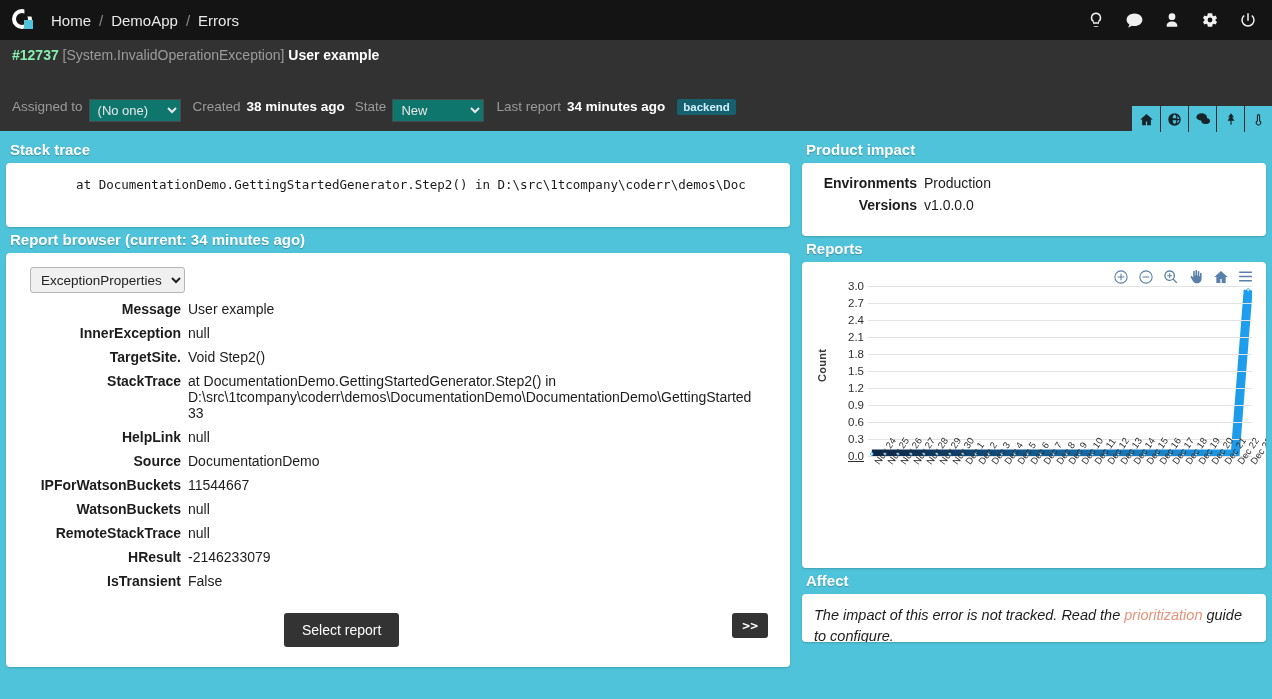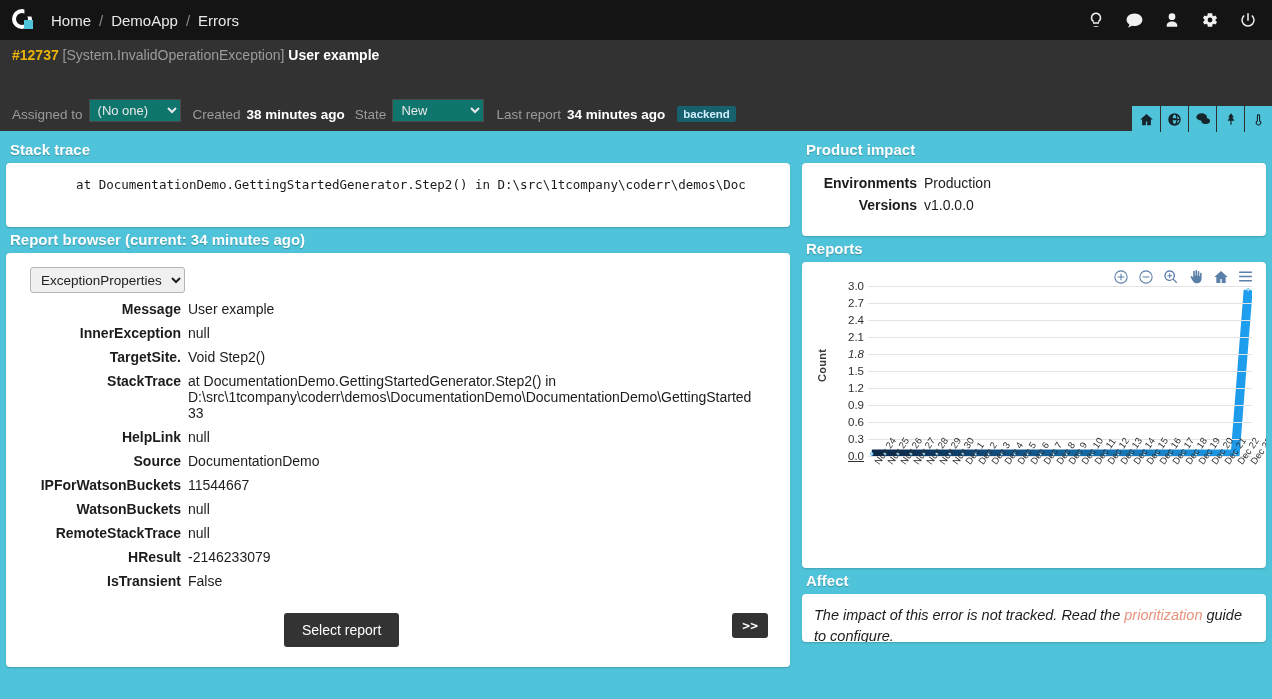--- a/index.html
+++ b/index.html
@@ -31,24 +31,24 @@
   }
   .crumbs .sep { color: #8a8a8a; font-size: 15px; padding: 0 5px; }
   .nav-spacer { flex: 1; }
   .nav-icons { display: flex; align-items: center; gap: 18px; }
   .nav-icons .ni { width: 20px; height: 20px; display: flex; align-items: center; justify-content: center; cursor: pointer; }
   .nav-icons svg { fill: #f0f0f0; }
 
   
   .subhead { background: #323232; padding: 7px 12px 9px 12px; position: relative; }
   .title-row { font-size: 14px; color: #9b9b9b; margin-bottom: 7px; }
-  .title-row .id { color: #eab308; font-weight: bold; }
+  .title-row .id { color: #86efac; font-weight: bold; }
   .title-row .exname { color: #9b9b9b; }
   .title-row .msg { color: #ffffff; font-weight: bold; }
-  .meta-row { display: flex; align-items: flex-end; font-size: 13.5px; color: #9b9b9b; margin-top: 36px; }
+  .meta-row { display: flex; align-items: flex-start; font-size: 13.5px; color: #9b9b9b; margin-top: 36px; }
   .meta-row .lbl { margin-right: 6px; }
   .meta-row .val { color: #ffffff; font-weight: bold; margin-right: 10px; }
   .meta-row select {
     background: #0f766e; color: #e8e8e8; border: 1px solid #4a4a4a;
     font-family: "Liberation Sans", sans-serif; font-size: 13px;
     padding: 2px 4px; margin-right: 12px; height: 23px; min-width: 92px;
   }
   .tag {
     background: #17616e; color: #cfefff; font-size: 11.5px; font-weight: bold;
     padding: 2px 6px; border-radius: 2px; margin-left: 2px;
@@ -365,21 +365,21 @@
       </div>
       <div class="chart-area">
         <div class="ylabel">Count</div>
         <div class="yticks">
             <div class="ytick" style="top: 170px; text-decoration: underline;">0.0</div>
             <div class="ytick" style="top: 153px;">0.3</div>
             <div class="ytick" style="top: 136px;">0.6</div>
             <div class="ytick" style="top: 119px;">0.9</div>
             <div class="ytick" style="top: 102px;">1.2</div>
             <div class="ytick" style="top: 85px;">1.5</div>
-            <div class="ytick" style="top: 68px; font-style: italic;">1.8</div>
+            <div class="ytick" style="top: 68px;">1.8</div>
             <div class="ytick" style="top: 51px;">2.1</div>
             <div class="ytick" style="top: 34px;">2.4</div>
             <div class="ytick" style="top: 17px;">2.7</div>
             <div class="ytick" style="top: 0px; margin-left: 44px;">3.0</div>
           </div>
         <div class="plot">
           <svg id="chart-svg" width="100%" height="100%" viewBox="0 0 400 170" preserveAspectRatio="none">
               <defs>
                 <linearGradient id="lineGrad" x1="0" x2="1">
                   <stop offset="0" stop-color="#0b2545"></stop>

